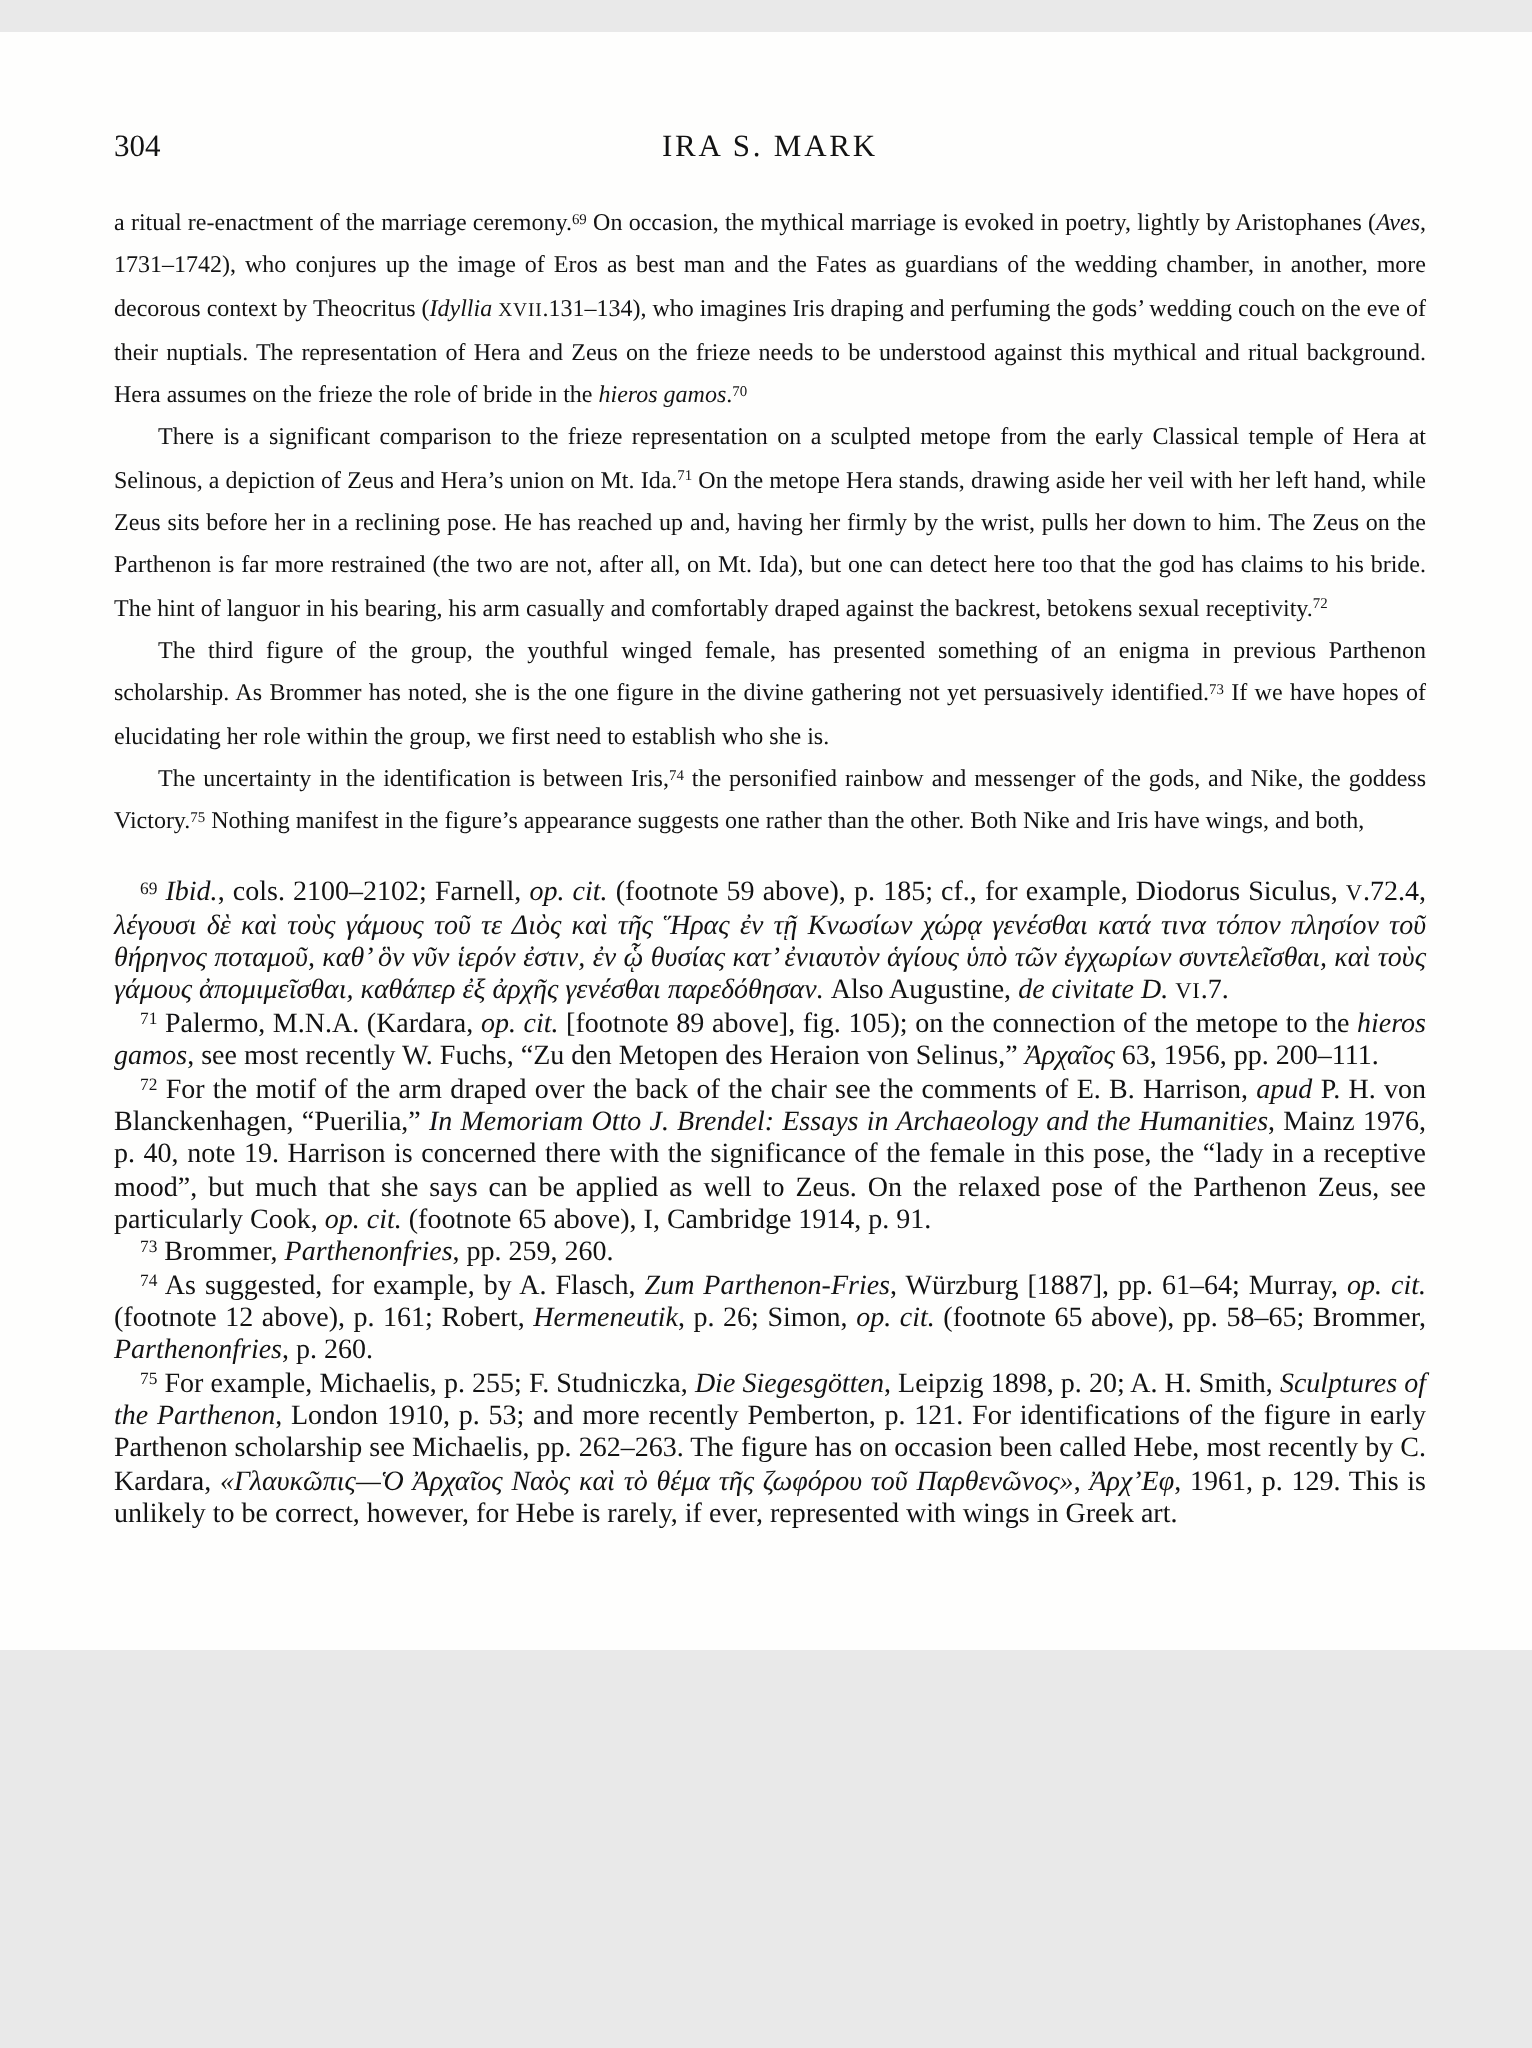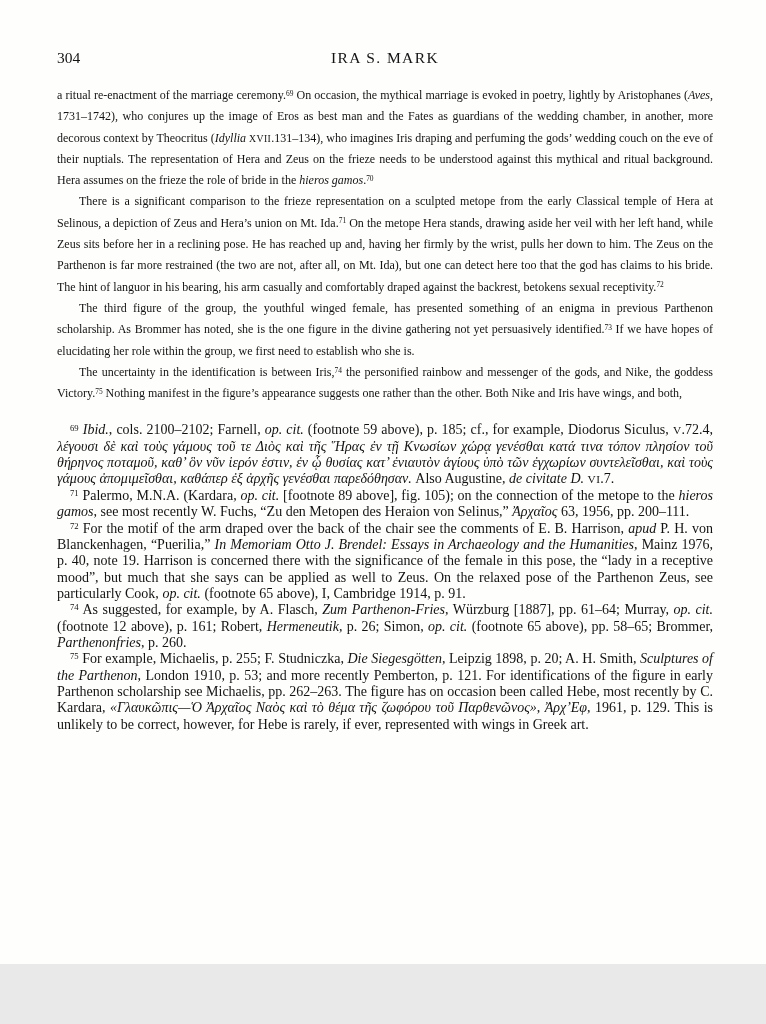--- a/index.html
+++ b/index.html
@@ -1,24 +1,24 @@
 <!DOCTYPE html>
 <html><head>
 <meta charset="utf-8">
 <style>
   html, body { margin: 0; padding: 0; background: #e9e9e9; }
   .page {
     position: relative;
     width: 766px;
-    height: 964px;
+    height: 809px;
     background: #fefefd;
     color: #131313;
     font-family: "Liberation Serif", "DejaVu Serif", serif;
     overflow: hidden;
-    margin: 0 auto;
+    margin: 16px auto;
   }
   .content {
     position: absolute;
     left: 57px;
     top: 47px;
     width: 656px;
   }
   .pagehead {
     position: relative;
     height: 21px;
@@ -76,20 +76,21 @@
         <p><span>a ritual re-enactment of the marriage ceremony.</span><span class="sup">69</span><span> On occasion, the mythical marriage is evoked in poetry, lightly by Aristophanes (</span><span class="i">Aves</span><span>, 1731–1742), who conjures up the image of Eros as best man and the Fates as guardians of the wedding chamber, in another, more decorous context by Theocritus (</span><span class="i">Idyllia</span><span> </span><span class="sc">XVII</span><span>.131–134), who imagines Iris draping and perfuming the gods’ wedding couch on the eve of their nuptials. The representation of Hera and Zeus on the frieze needs to be understood against this mythical and ritual background. Hera assumes on the frieze the role of bride in the </span><span class="i">hieros gamos</span><span>.</span><span class="sup">70</span></p>
         <p class="indent"><span>There is a significant comparison to the frieze representation on a sculpted metope from the early Classical temple of Hera at Selinous, a depiction of Zeus and Hera’s union on Mt. Ida.</span><span class="sup">71</span><span> On the metope Hera stands, drawing aside her veil with her left hand, while Zeus sits before her in a reclining pose. He has reached up and, having her firmly by the wrist, pulls her down to him. The Zeus on the Parthenon is far more restrained (the two are not, after all, on Mt. Ida), but one can detect here too that the god has claims to his bride. The hint of languor in his bearing, his arm casually and comfortably draped against the backrest, betokens sexual receptivity.</span><span class="sup">72</span></p>
         <p class="indent"><span>The third figure of the group, the youthful winged female, has presented something of an enigma in previous Parthenon scholarship. As Brommer has noted, she is the one figure in the divine gathering not yet persuasively identified.</span><span class="sup">73</span><span> If we have hopes of elucidating her role within the group, we first need to establish who she is.</span></p>
         <p class="indent"><span>The uncertainty in the identification is between Iris,</span><span class="sup">74</span><span> the personified rainbow and messenger of the gods, and Nike, the goddess Victory.</span><span class="sup">75</span><span> Nothing manifest in the figure’s appearance suggests one rather than the other. Both Nike and Iris have wings, and both,</span></p>
       </div>
 
     <div class="fnotes">
         <p><span class="sup">69</span><span> </span><span class="i">Ibid.</span><span>, cols. 2100–2102; Farnell, </span><span class="i">op. cit.</span><span> (footnote 59 above), p. 185; cf., for example, Diodorus Siculus, </span><span class="sc">V</span><span>.72.4, </span><span class="i">λέγουσι δὲ καὶ τοὺς γάμους τοῦ τε Διὸς καὶ τῆς Ἥρας ἐν τῇ Κνωσίων χώρᾳ γενέσθαι κατά τινα τόπον πλησίον τοῦ θήρηνος ποταμοῦ, καθ’ ὃν νῦν ἱερόν ἐστιν, ἐν ᾧ θυσίας κατ’ ἐνιαυτὸν ἁγίους ὑπὸ τῶν ἐγχωρίων συντελεῖσθαι, καὶ τοὺς γάμους ἀπομιμεῖσθαι, καθάπερ ἐξ ἀρχῆς γενέσθαι παρεδόθησαν.</span><span> Also Augustine, </span><span class="i">de civitate D.</span><span> </span><span class="sc">VI</span><span>.7.</span></p>
         <p><span class="sup">71</span><span> Palermo, M.N.A. (Kardara, </span><span class="i">op. cit.</span><span> [footnote 89 above], fig. 105); on the connection of the metope to the </span><span class="i">hieros gamos</span><span>, see most recently W. Fuchs, “Zu den Metopen des Heraion von Selinus,” </span><span class="i">Ἀρχαῖος</span><span> 63, 1956, pp. 200–111.</span></p>
         <p><span class="sup">72</span><span> For the motif of the arm draped over the back of the chair see the comments of E. B. Harrison, </span><span class="i">apud</span><span> P. H. von Blanckenhagen, “Puerilia,” </span><span class="i">In Memoriam Otto J. Brendel: Essays in Archaeology and the Humanities</span><span>, Mainz 1976, p. 40, note 19. Harrison is concerned there with the significance of the female in this pose, the “lady in a receptive mood”, but much that she says can be applied as well to Zeus. On the relaxed pose of the Parthenon Zeus, see particularly Cook, </span><span class="i">op. cit.</span><span> (footnote 65 above), I, Cambridge 1914, p. 91.</span></p>
+        <p><span class="sup">73</span><span> Brommer, </span><span class="i">Parthenonfries</span><span>, pp. 259, 260.</span></p>
         <p><span class="sup">74</span><span> As suggested, for example, by A. Flasch, </span><span class="i">Zum Parthenon-Fries</span><span>, Würzburg [1887], pp. 61–64; Murray, </span><span class="i">op. cit.</span><span> (footnote 12 above), p. 161; Robert, </span><span class="i">Hermeneutik</span><span>, p. 26; Simon, </span><span class="i">op. cit.</span><span> (footnote 65 above), pp. 58–65; Brommer, </span><span class="i">Parthenonfries</span><span>, p. 260.</span></p>
         <p><span class="sup">75</span><span> For example, Michaelis, p. 255; F. Studniczka, </span><span class="i">Die Siegesgötten</span><span>, Leipzig 1898, p. 20; A. H. Smith, </span><span class="i">Sculptures of the Parthenon</span><span>, London 1910, p. 53; and more recently Pemberton, p. 121. For identifications of the figure in early Parthenon scholarship see Michaelis, pp. 262–263. The figure has on occasion been called Hebe, most recently by C. Kardara, </span><span class="i">«Γλαυκῶπις—Ὁ Ἀρχαῖος Ναὸς καὶ τὸ θέμα τῆς ζωφόρου τοῦ Παρθενῶνος»</span><span>, </span><span class="i">Ἀρχ’Εφ</span><span>, 1961, p. 129. This is unlikely to be correct, however, for Hebe is rarely, if ever, represented with wings in Greek art.</span></p>
       </div>
 
   </div>
 
   <div class="scan-bar"></div>
 </div>
 
 </body></html>

